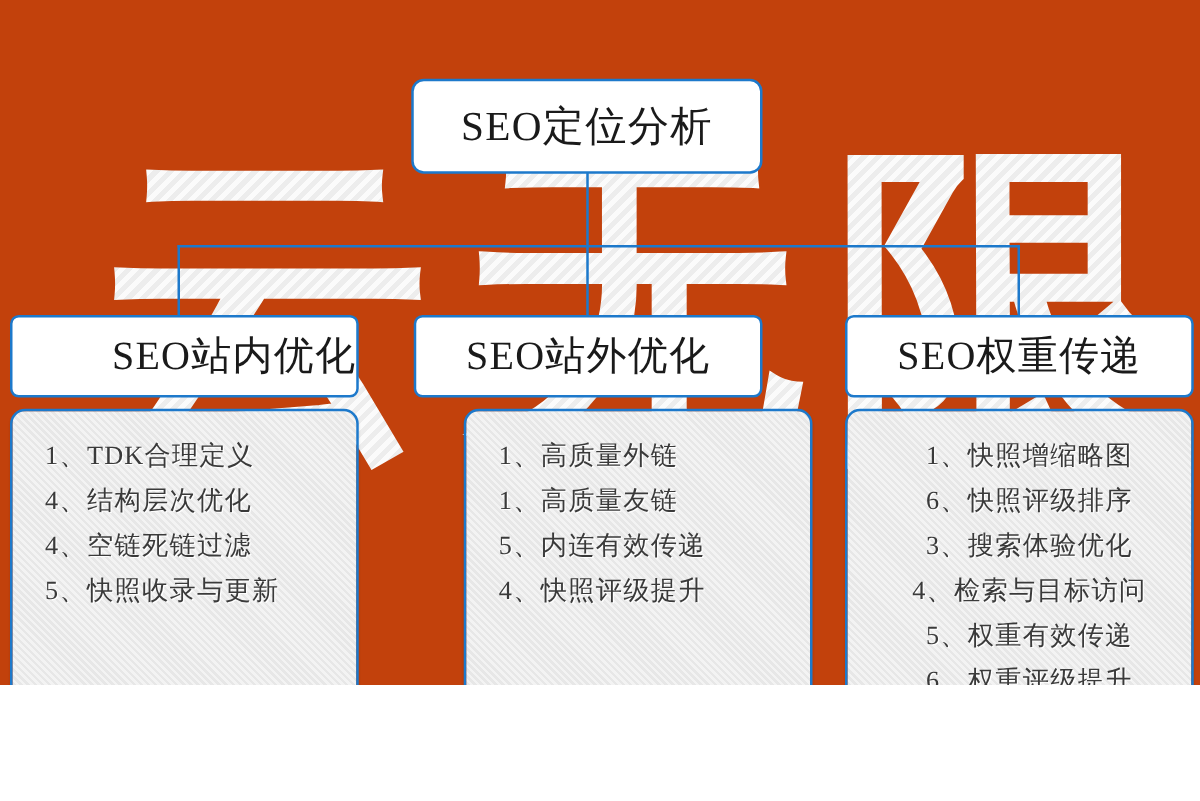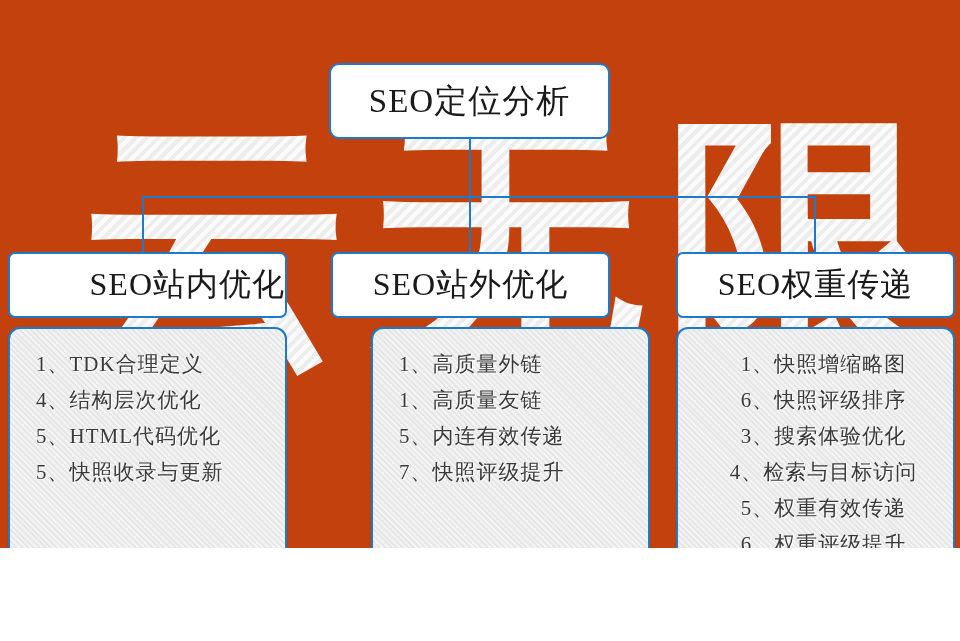--- a/index.html
+++ b/index.html
@@ -125,29 +125,29 @@
   <div class="node branch-node branch-2">
     <span>SEO权重传递</span>
   </div>
   <div class="node branch-node branch-1">
     <span>SEO站外优化</span>
   </div>
 
   <div class="panel panel-0">
     <div class="list-item">1、TDK合理定义</div>
     <div class="list-item">4、结构层次优化</div>
-    <div class="list-item">5、HTML代码优化</div>
+    <div class="list-item">4、空链死链过滤</div>
     <div class="list-item">5、快照收录与更新</div>
   </div>
 
   <div class="panel panel-1">
     <div class="list-item">1、高质量外链</div>
     <div class="list-item">1、高质量友链</div>
     <div class="list-item">5、内连有效传递</div>
-    <div class="list-item">7、快照评级提升</div>
+    <div class="list-item">4、快照评级提升</div>
   </div>
 
   <div class="panel panel-2">
     <div class="list-item">1、快照增缩略图</div>
     <div class="list-item">6、快照评级排序</div>
     <div class="list-item">3、搜索体验优化</div>
     <div class="list-item">4、检索与目标访问</div>
     <div class="list-item">5、权重有效传递</div>
     <div class="list-item">6、权重评级提升</div>
   </div>

